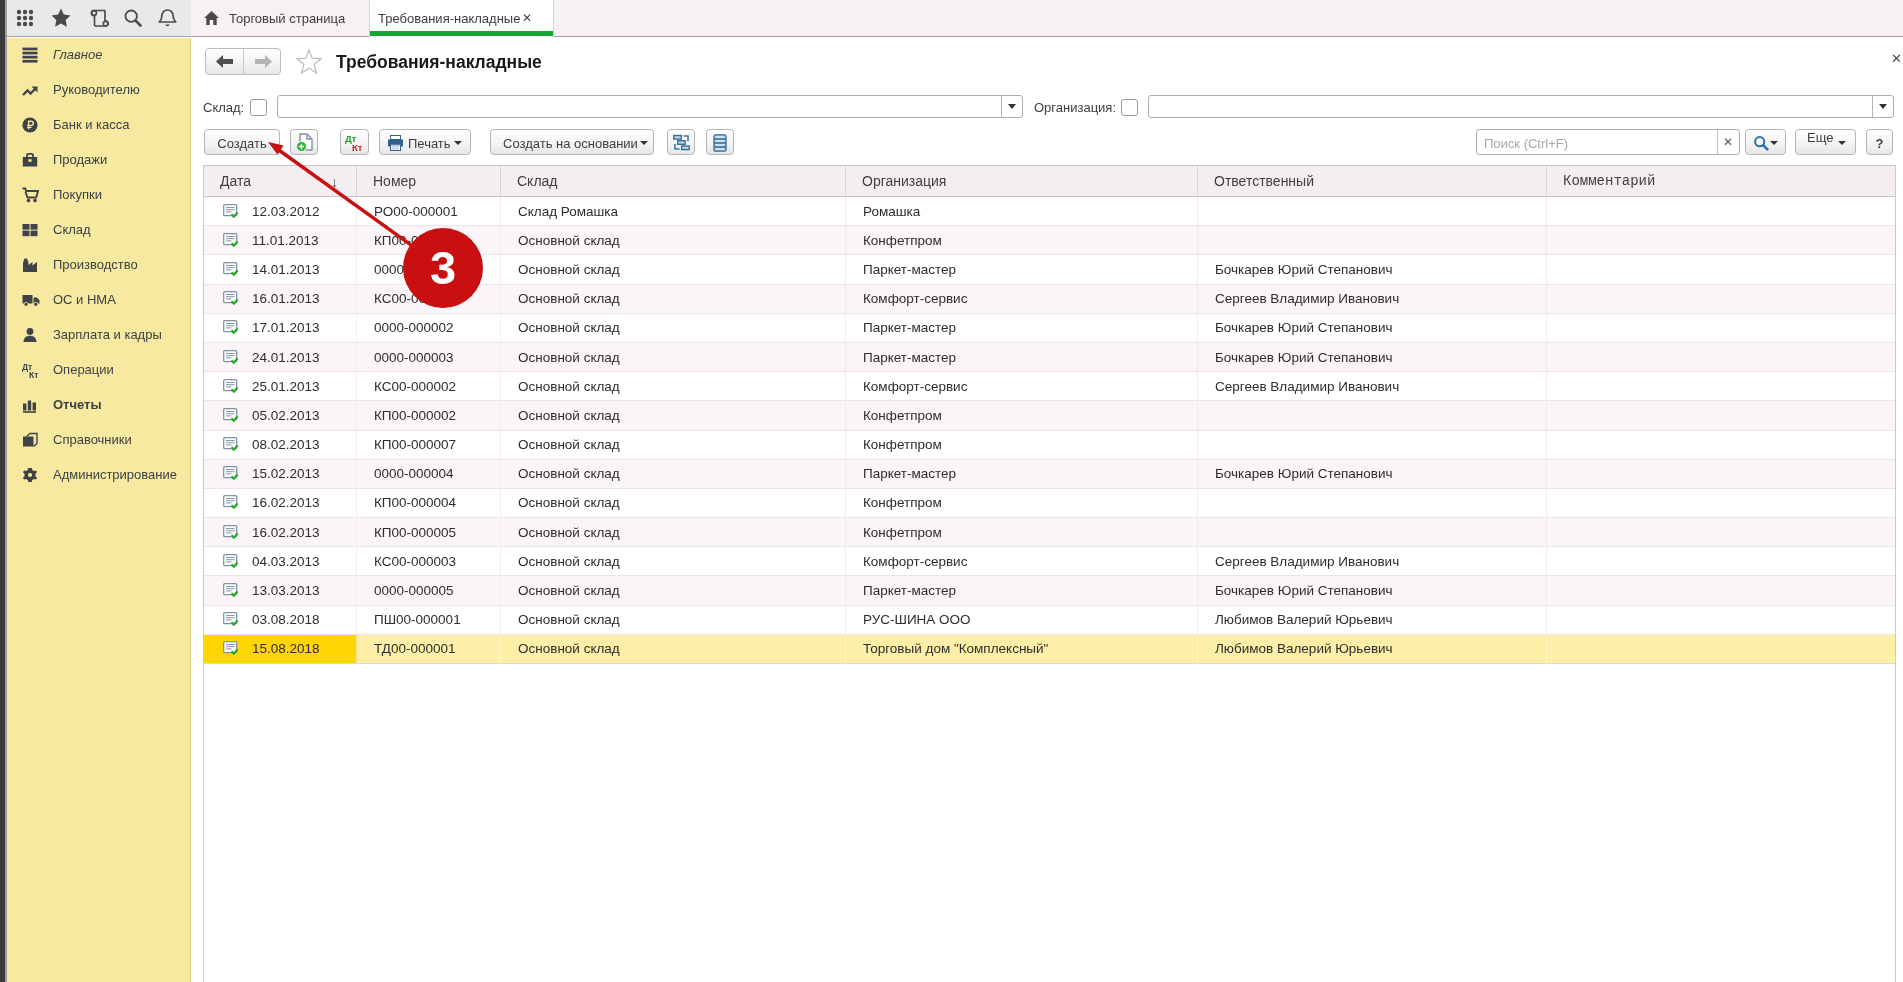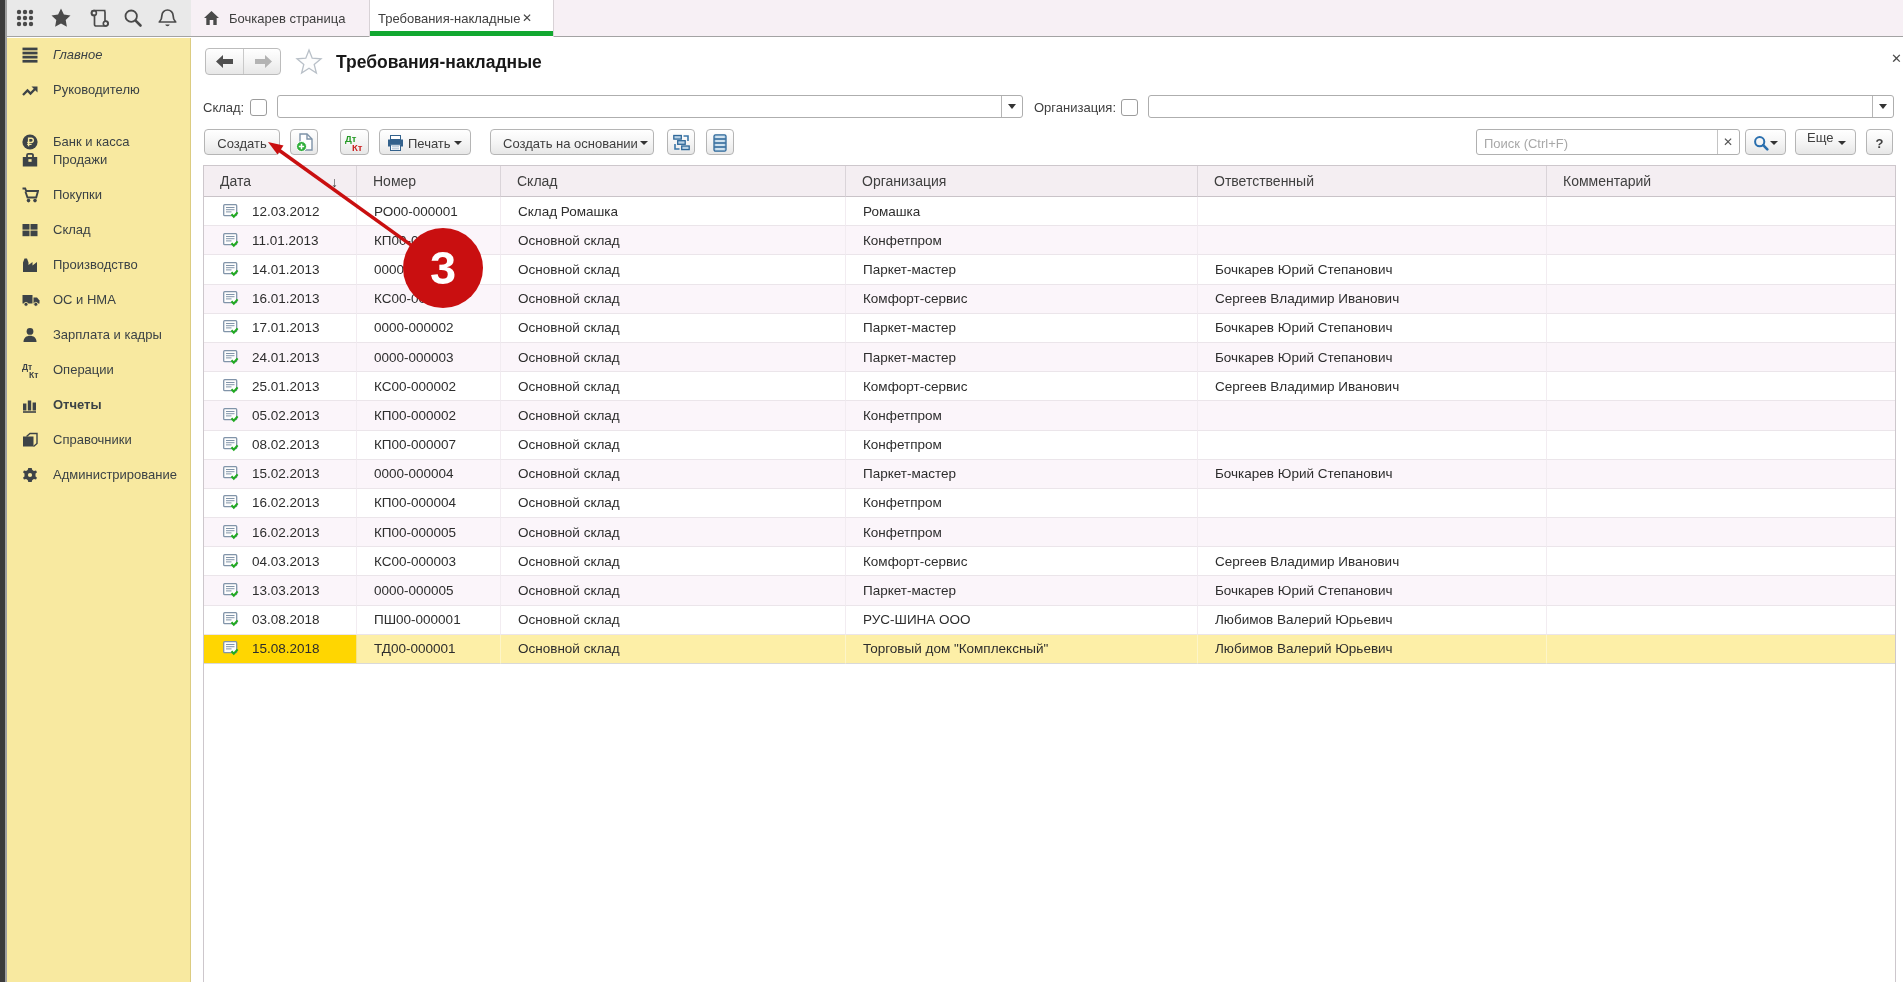--- a/index.html
+++ b/index.html
@@ -59,21 +59,21 @@
   
   #twrap { left:203px; top:165px; width:1693px; height:817px; border-left:1px solid #cdc7cc; border-right:1px solid #cdc7cc; border-top:1px solid #cdc7cc; z-index:5; }
   table { border-collapse:separate; border-spacing:0; table-layout:fixed; width:1691px; }
   th { background:#f4eef2; height:31px; border-right:1px solid #dad4d9; border-bottom:1px solid #c9c3c8; font-weight:normal; font-size:14px; color:#3f3f3f; text-align:left; padding:0 0 0 16px; position:relative; }
   td { height:29.2px; border-right:1px solid #f2ecf1; border-bottom:1px solid #ebe5ea; font-size:13.5px; color:#2d2d2d; padding:0 0 0 17px; white-space:nowrap; overflow:hidden; }
   tr.pink td { background:#fbf5fa; }
   tr.sel td { background:#fdefa7; border-bottom:1px solid #d9d9d9; border-right-color:#fdf5c8; }
   tr.sel td.cur { background:#ffd601; border-right:1px solid #f4e38a; }
   td.dcell { padding-left:19px; }
   td.dcell svg { vertical-align:-3px; margin-right:13px; }
-  th:last-child, td:last-child { border-right:none; }
+  th:last-child, td:last-child { border-right:none;font-family:Liberation Mono, monospace; }
 
   
   #annot { left:0; top:0; width:1903px; height:982px; z-index:40; pointer-events:none; }
 </style>
 </head>
 <body>
 <div class="abs" id="edge1"></div>
 <div class="abs" id="edge2"></div>
 <div class="abs" id="topgray"></div>
 <div class="abs" id="tabstrip"></div>
@@ -109,21 +109,21 @@
 </svg>
 <svg class="abs sysicon" style="left:157px;" width="21" height="20" viewBox="0 0 21 20">
   <path d="M10.5 2 a5.6 5.6 0 0 1 5.6 5.6 c0 4.3 1.9 5.6 2.6 6.4 h-16.4 c0.7 -0.8 2.6 -2.1 2.6 -6.4 a5.6 5.6 0 0 1 5.6 -5.6 z" fill="none" stroke="#4a4a4a" stroke-width="1.7" stroke-linejoin="round"></path>
   <path d="M8.2 16.5 a2.4 2.4 0 0 0 4.6 0" fill="#4a4a4a"></path>
 </svg>
 
 <div class="abs" id="tab-home">
   <svg style="position:absolute;left:8px;top:11px;" width="15" height="14" viewBox="0 0 15 14">
     <path d="M7.5 0 L15 7 H12.7 V14 H9.3 V9 H5.7 V14 H2.3 V7 H0 Z" fill="#4a4a4a"></path>
   </svg>
-  <span style="position:absolute;left:33px;top:11px;">Бочкарев страница</span>
+  <span style="position:absolute;left:33px;top:11px;">Торговый страница</span>
 </div>
 <div class="abs" id="tab-act">
   <div class="green"></div>
   <span class="txt">Требования-накладные</span>
   <span class="cl">✕</span>
 </div>
 
 <div class="mi" style="top:37px;font-style:italic;">
   <svg width="16" height="16" viewBox="0 0 16 16">
       <g fill="#3d4347">
@@ -135,21 +135,21 @@
     </svg>
   <span>Главное</span>
 </div>
 <div class="mi" style="top:72px;">
   <svg width="16" height="16" viewBox="0 0 16 16">
       <path d="M1 13 L5.5 8.5 L8.5 11.5 L13.5 6.5" fill="none" stroke="#3d4347" stroke-width="2.3"></path>
       <path d="M9.5 4.5 H15.5 V10.5 Z" fill="#3d4347"></path>
     </svg>
   <span>Руководителю</span>
 </div>
-<div class="mi" style="top:124px;">
+<div class="mi" style="top:107px;">
   <svg width="16" height="16" viewBox="0 0 16 16">
       <circle cx="8" cy="8" r="7.6" fill="#3d4347"></circle>
       <path d="M6.6 12.2 V4.2 H9.2 A2.1 2.1 0 0 1 9.2 8.4 H5.2 M5.2 10.4 H9.6" fill="none" stroke="#f8e9a0" stroke-width="1.4"></path>
     </svg>
   <span>Банк и касса</span>
 </div>
 <div class="mi" style="top:142px;">
   <svg width="16" height="16" viewBox="0 0 16 16">
       <path d="M5 5 V3.2 A1.4 1.4 0 0 1 6.4 1.8 H9.6 A1.4 1.4 0 0 1 11 3.2 V5" fill="none" stroke="#3d4347" stroke-width="1.8"></path>
       <path d="M0.8 5 H15.2 V14.5 H0.8 Z" fill="#3d4347"></path>

